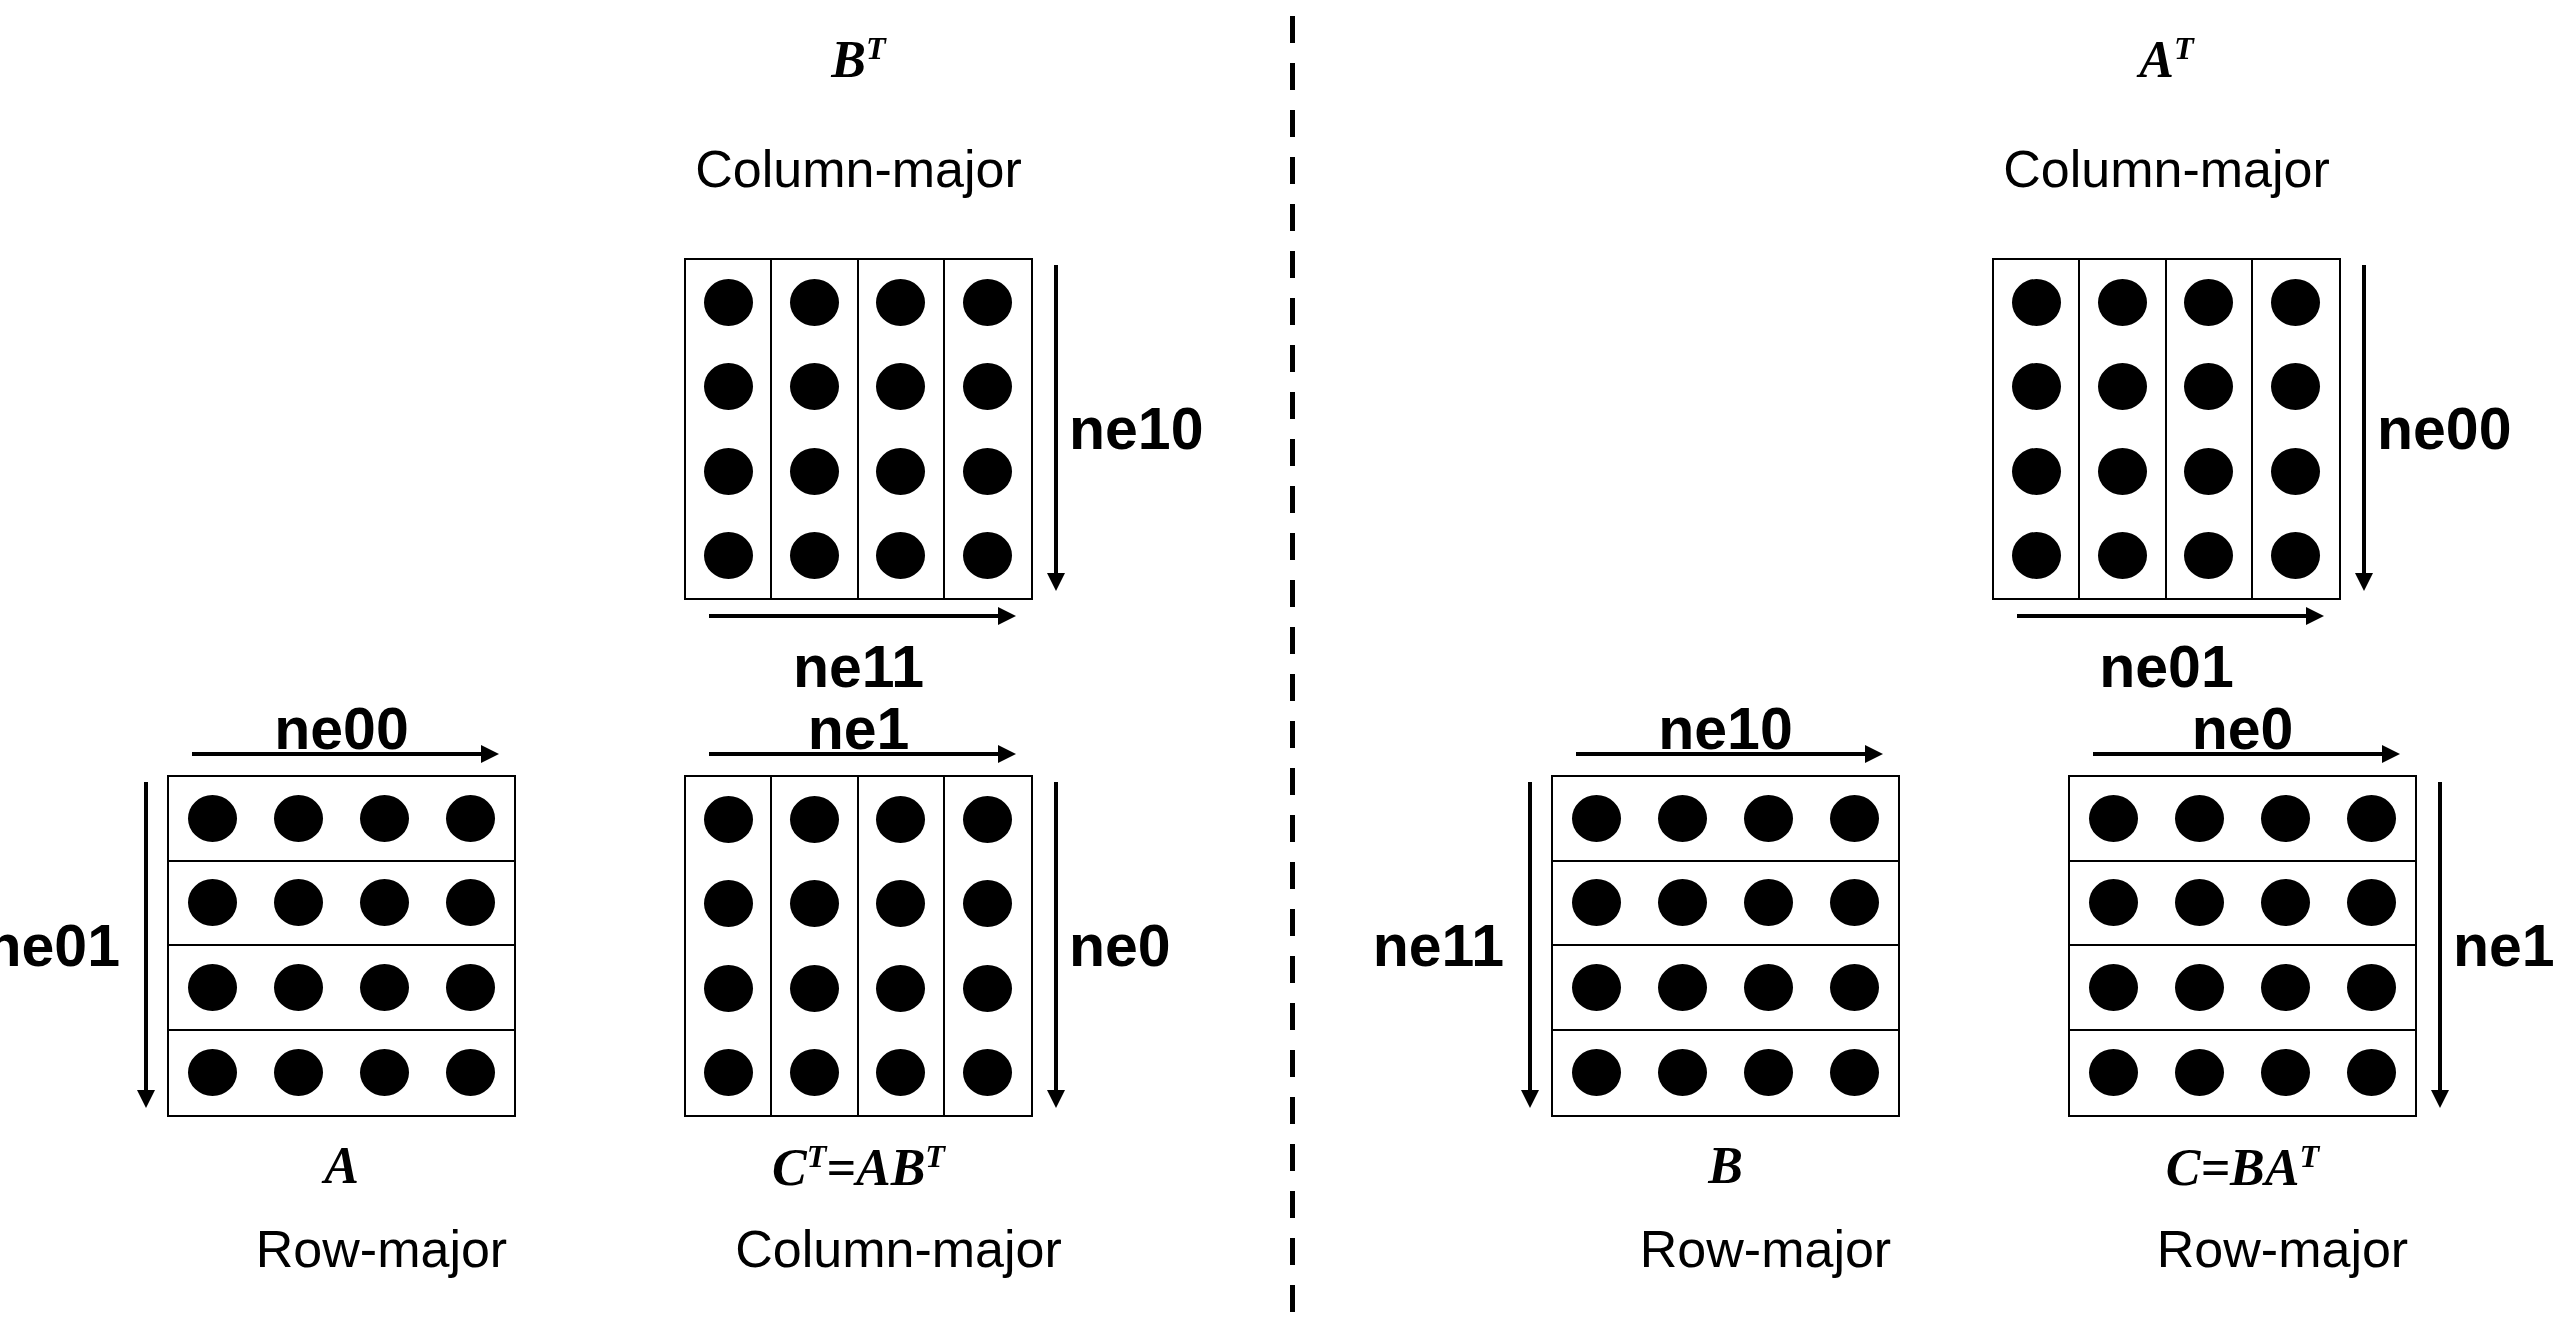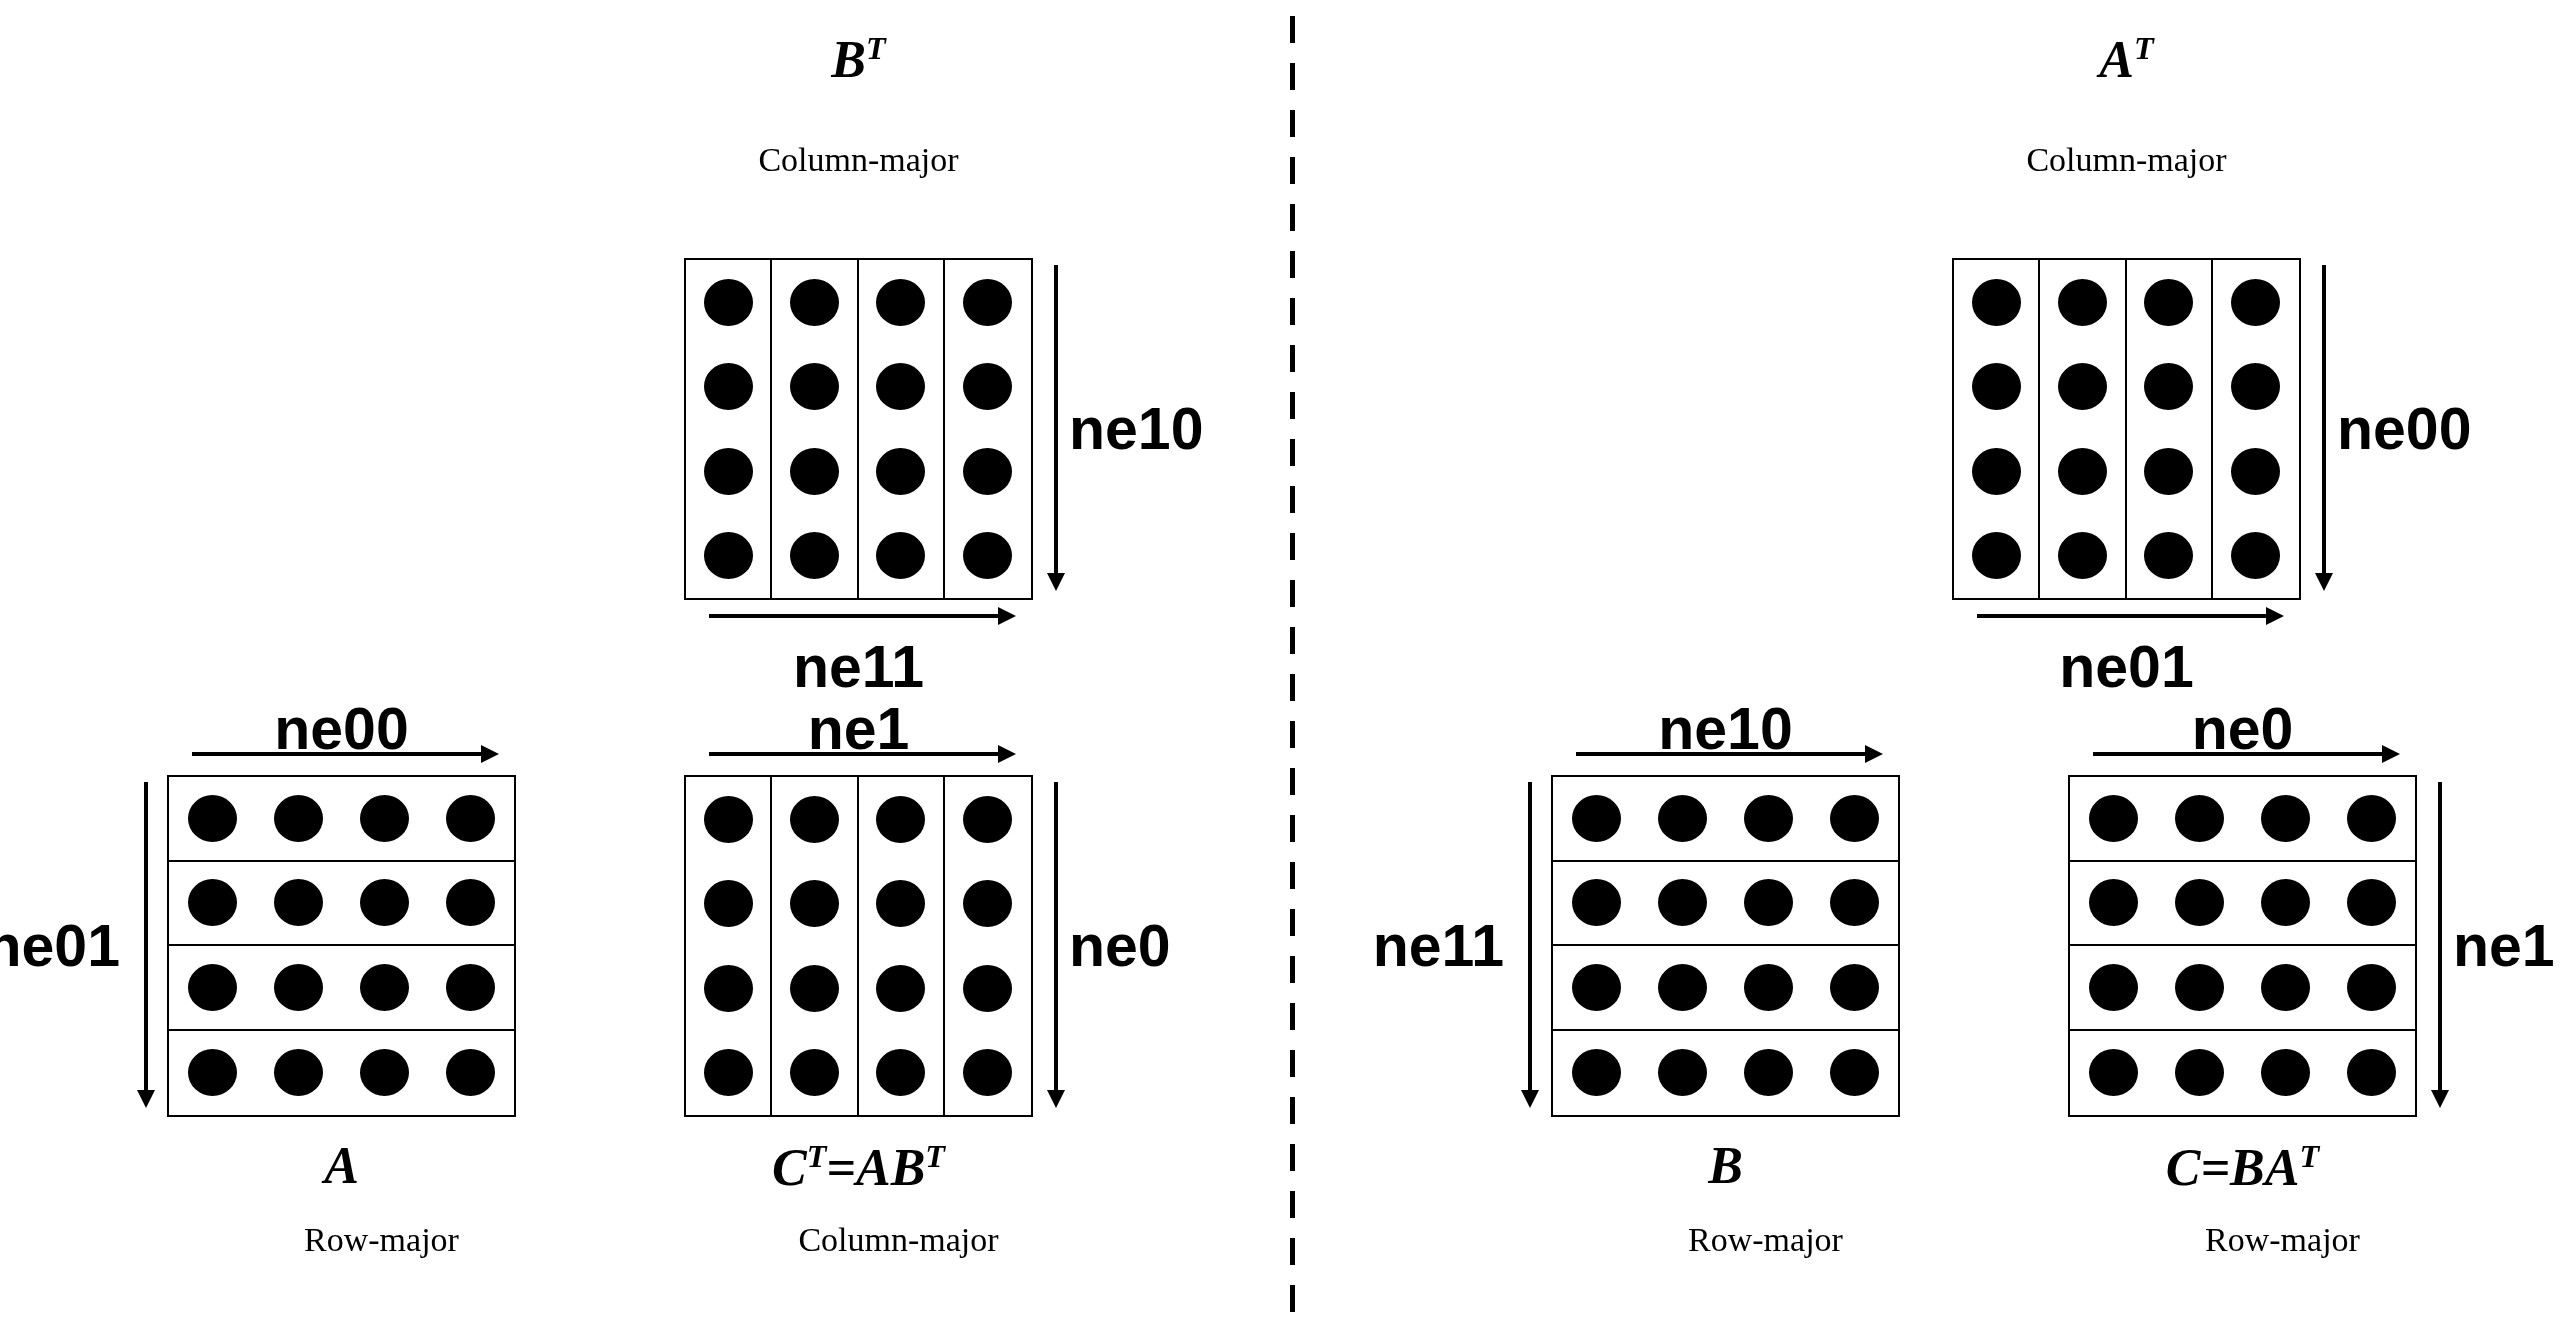--- a/index.html
+++ b/index.html
@@ -20,21 +20,21 @@
   
   .matrix-unit {
     position: absolute;
     width: 349px;
     height: 342px;
   }
   .u-bt { left: 684px;  top: 258px; text-align: center; }
   .u-a  { left: 167px;  top: 775px; }
   .u-ct { left: 684px;  top: 775px; }
   .u-b  { left: 1551px; top: 775px; }
-  .u-at { left: 1952px; top: 258px; }
+  .u-at { left: 1992px; top: 258px; }
   .u-c  { left: 2068px; top: 775px; }
 
   
   .mgrid {
     position: absolute;
     inset: 0;
     border: 2.7px solid #000;
     box-sizing: border-box;
     display: grid;
     background: #fff;
@@ -68,24 +68,23 @@
     line-height: 1;
   }
   .math-label sup { font-size: 62%; }
   .title-math   { top: -226px; }
   .caption-math { top: calc(100% + 23px); }
 
   .order-label {
     position: absolute;
     left: 50%;
     transform: translateX(-50%);
-    font-size: 34px;
+    font-size: 52px;
     white-space: nowrap;
     line-height: 1;
-    font-family: Liberation Serif, serif;
   }
   .title-order   { top: -115px; }
   .caption-order { top: calc(100% + 106px); margin-left: 40px; }
 
   .ne-label {
     position: absolute;
     font-weight: bold;
     font-size: 59px;
     line-height: 1;
     white-space: nowrap;

